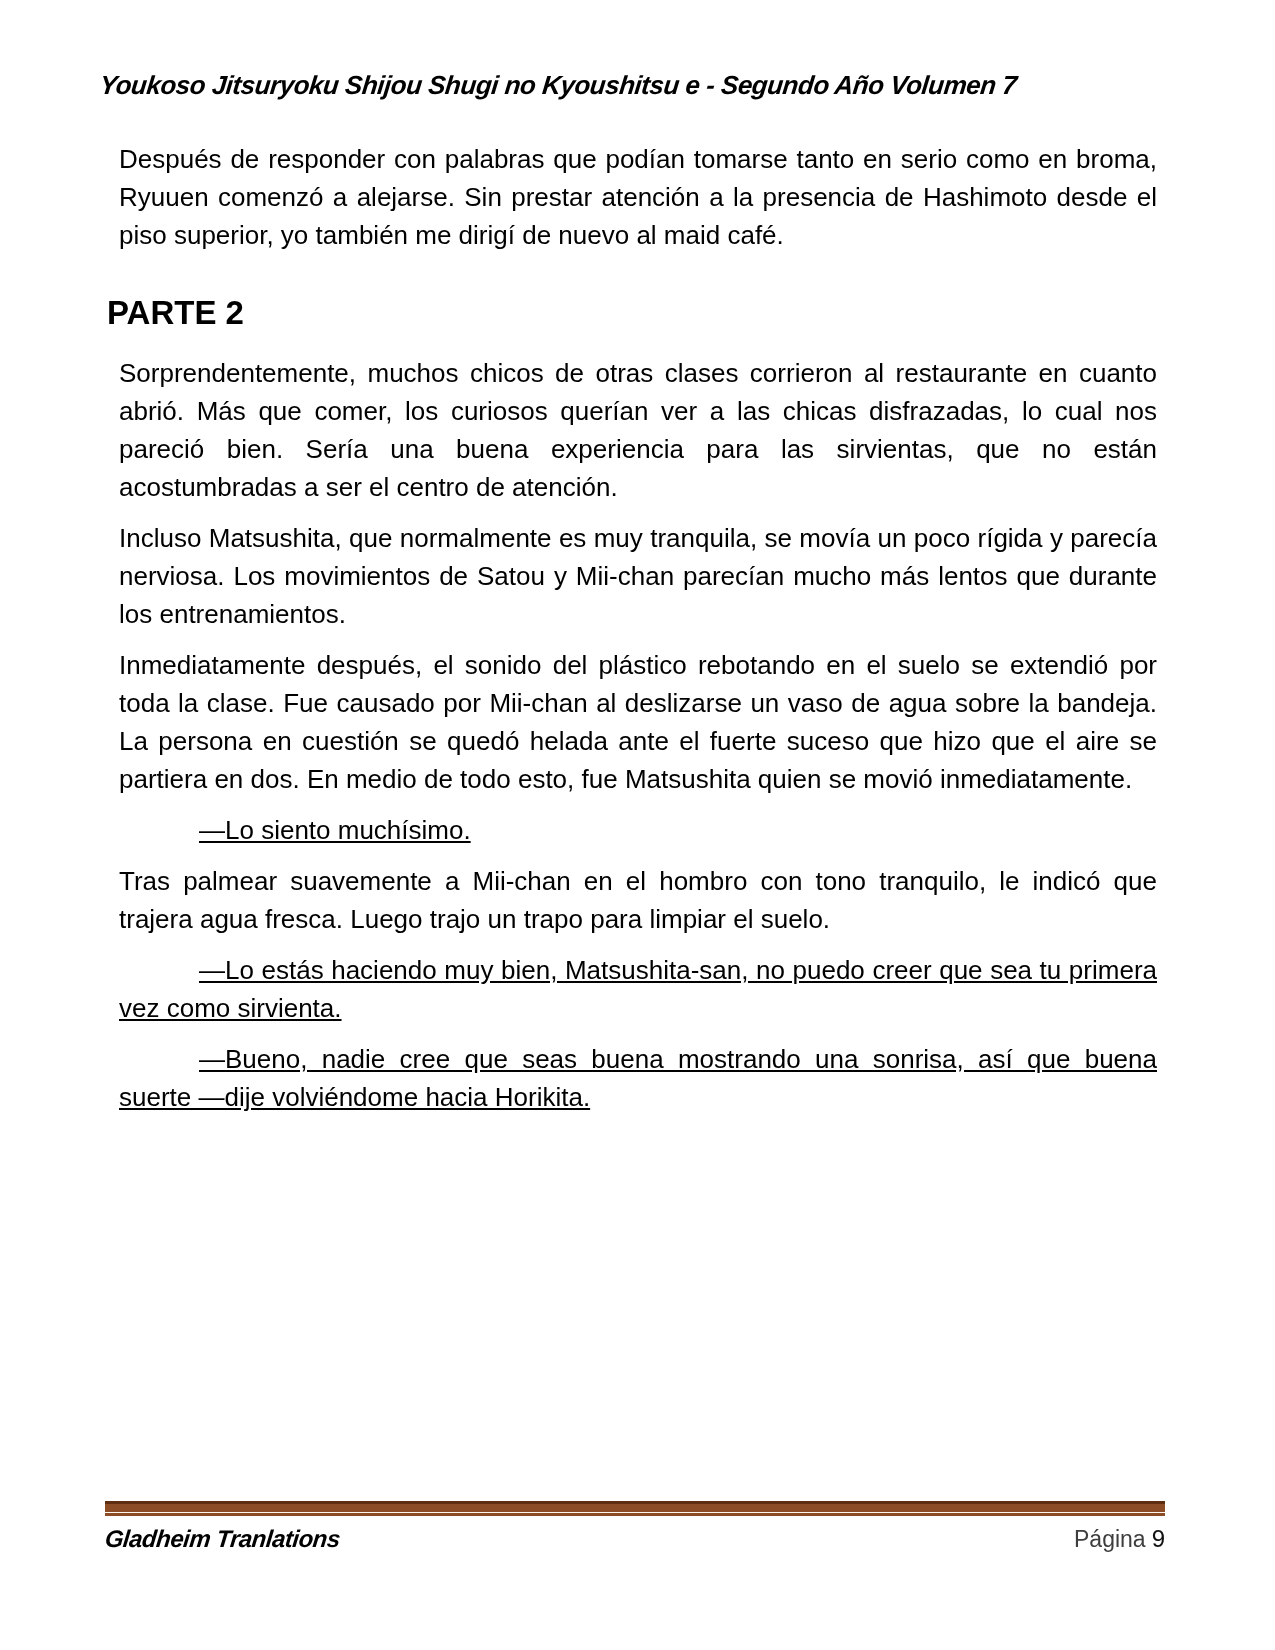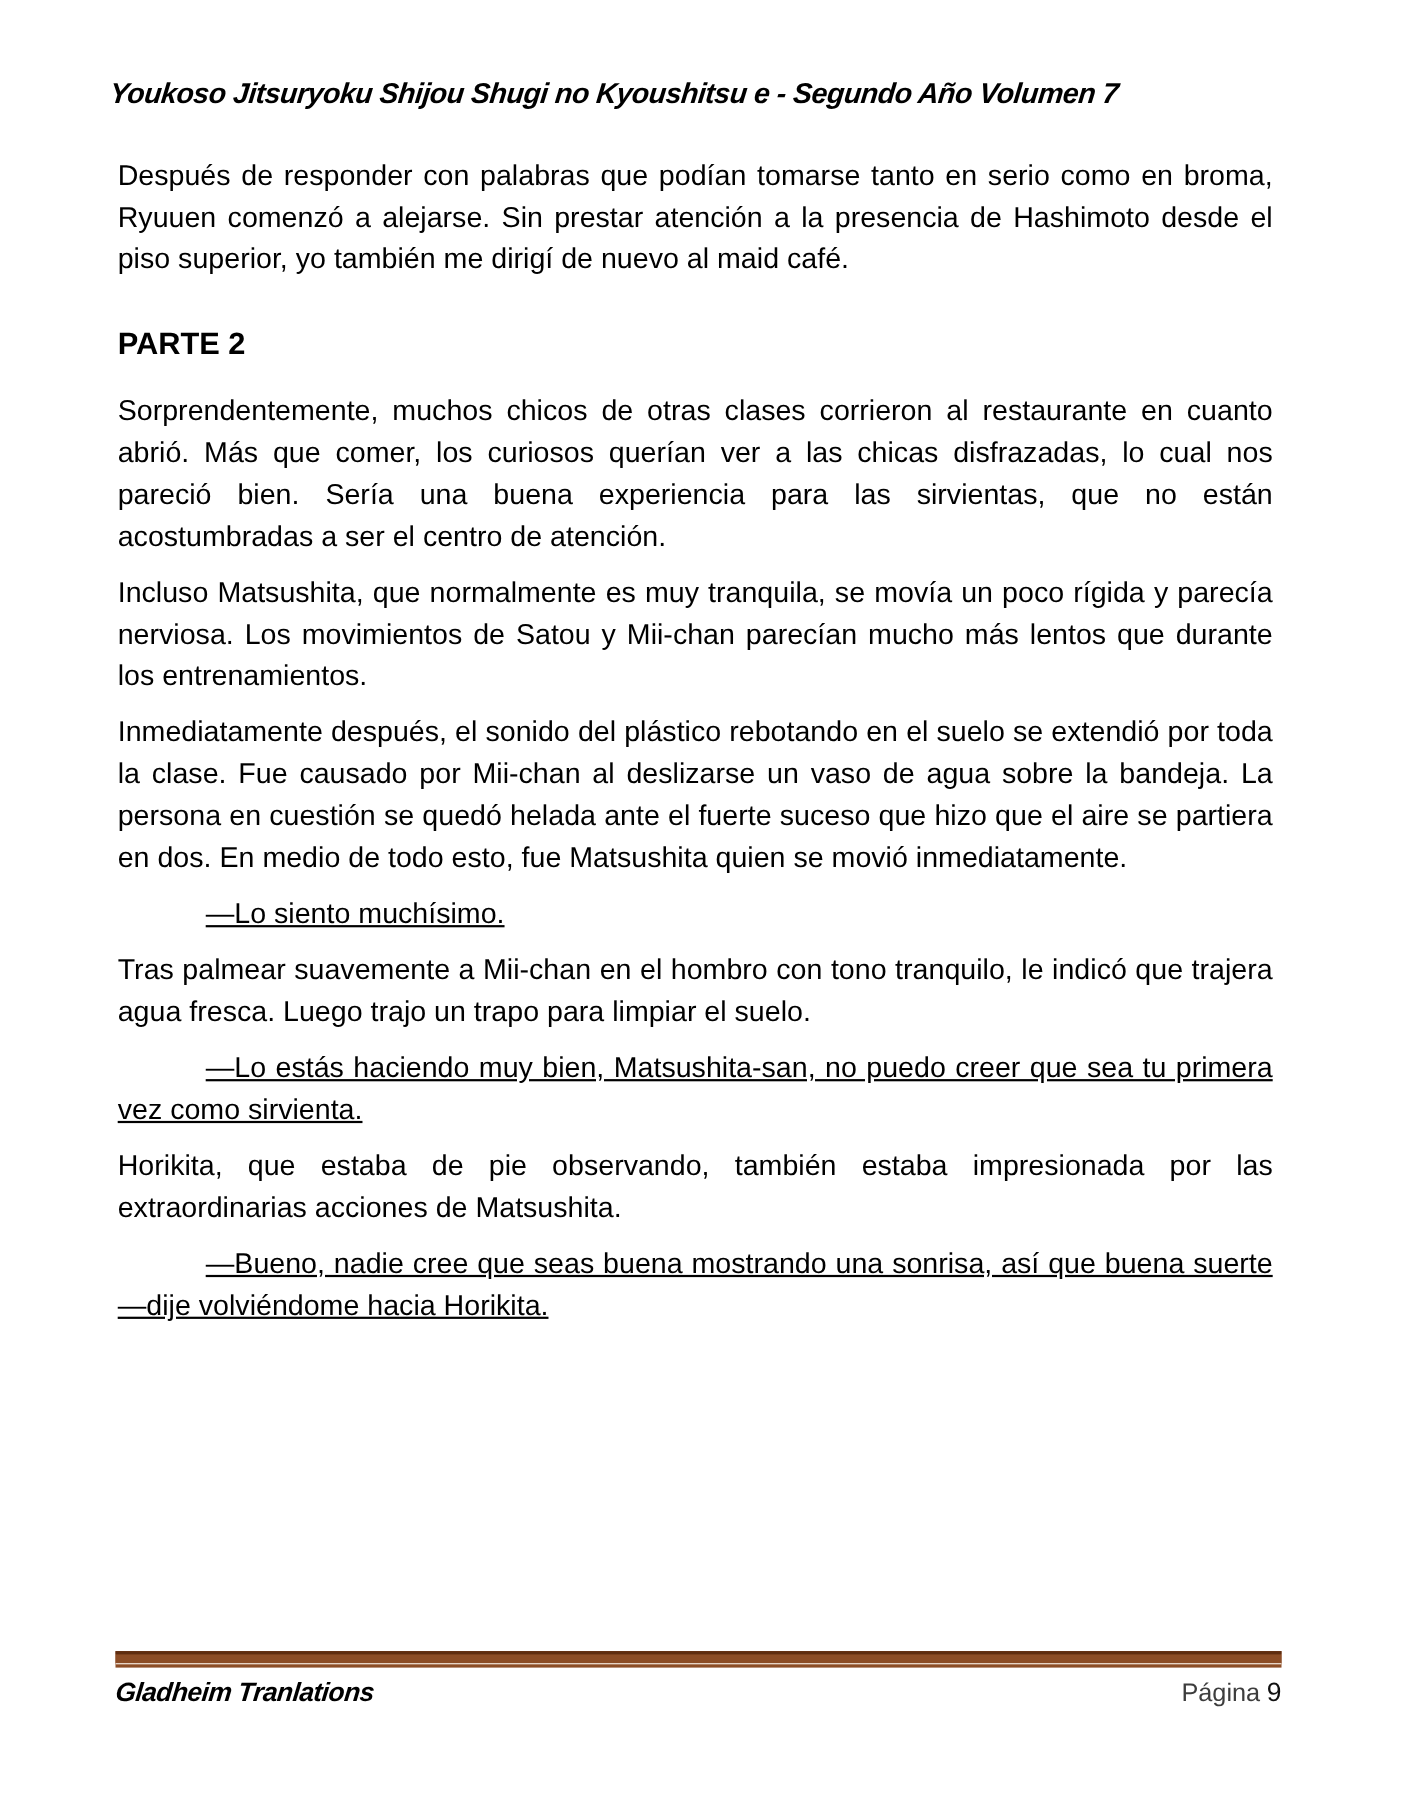--- a/index.html
+++ b/index.html
@@ -35,32 +35,32 @@
     transform: skewX(-6deg);
     white-space: nowrap;
   }
   .content {
     position: absolute;
     top: 140px;
     left: 107px;
     width: 1050px;
   }
   p.body-para {
-    margin: 0 0 13px 0;
+    margin: 0 0 13px 12px;
     font-size: 26px;
     line-height: 38px;
     text-align: justify;
     text-justify: inter-word;
   }
   p.body-para.dialogue {
     text-indent: 80px;
     text-decoration: underline;
   }
   h2.section-heading {
-    font-size: 28px;
+    font-size: 33px;
     font-weight: bold;
     margin: 42px 0 24px 0;
     line-height: 34px;
   }
   .doc-footer {
     position: absolute;
     left: 105px;
     right: 110px;
     top: 1501px;
   }
@@ -109,21 +109,20 @@
 
     <h2 class="section-heading">PARTE 2</h2>
 
     <div>
         <p class="body-para">Sorprendentemente, muchos chicos de otras clases corrieron al restaurante en cuanto abrió. Más que comer, los curiosos querían ver a las chicas disfrazadas, lo cual nos pareció bien. Sería una buena experiencia para las sirvientas, que no están acostumbradas a ser el centro de atención.</p>
         <p class="body-para">Incluso Matsushita, que normalmente es muy tranquila, se movía un poco rígida y parecía nerviosa. Los movimientos de Satou y Mii-chan parecían mucho más lentos que durante los entrenamientos.</p>
         <p class="body-para">Inmediatamente después, el sonido del plástico rebotando en el suelo se extendió por toda la clase. Fue causado por Mii-chan al deslizarse un vaso de agua sobre la bandeja. La persona en cuestión se quedó helada ante el fuerte suceso que hizo que el aire se partiera en dos. En medio de todo esto, fue Matsushita quien se movió inmediatamente.</p>
         <p class="body-para dialogue">—Lo siento muchísimo.</p>
         <p class="body-para">Tras palmear suavemente a Mii-chan en el hombro con tono tranquilo, le indicó que trajera agua fresca. Luego trajo un trapo para limpiar el suelo.</p>
         <p class="body-para dialogue">—Lo estás haciendo muy bien, Matsushita-san, no puedo creer que sea tu primera vez como sirvienta.</p>
-        <p class="body-para">Horikita, que estaba de pie observando, también estaba impresionada por las extraordinarias acciones de Matsushita.</p>
         <p class="body-para dialogue">—Bueno, nadie cree que seas buena mostrando una sonrisa, así que buena suerte —dije volviéndome hacia Horikita.</p>
       </div>
   </div>
 
   <div class="doc-footer">
     <div class="footer-rule"></div>
     <div class="footer-row">
       <span class="footer-translator">Gladheim Tranlations</span>
       <span class="footer-page">
         <span>Página</span><span class="page-number">9</span>

